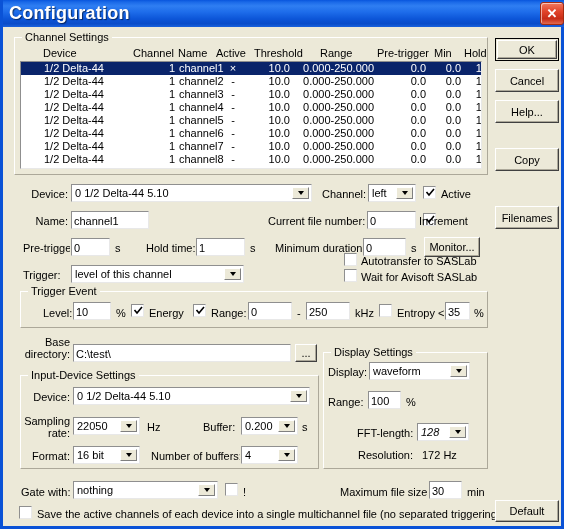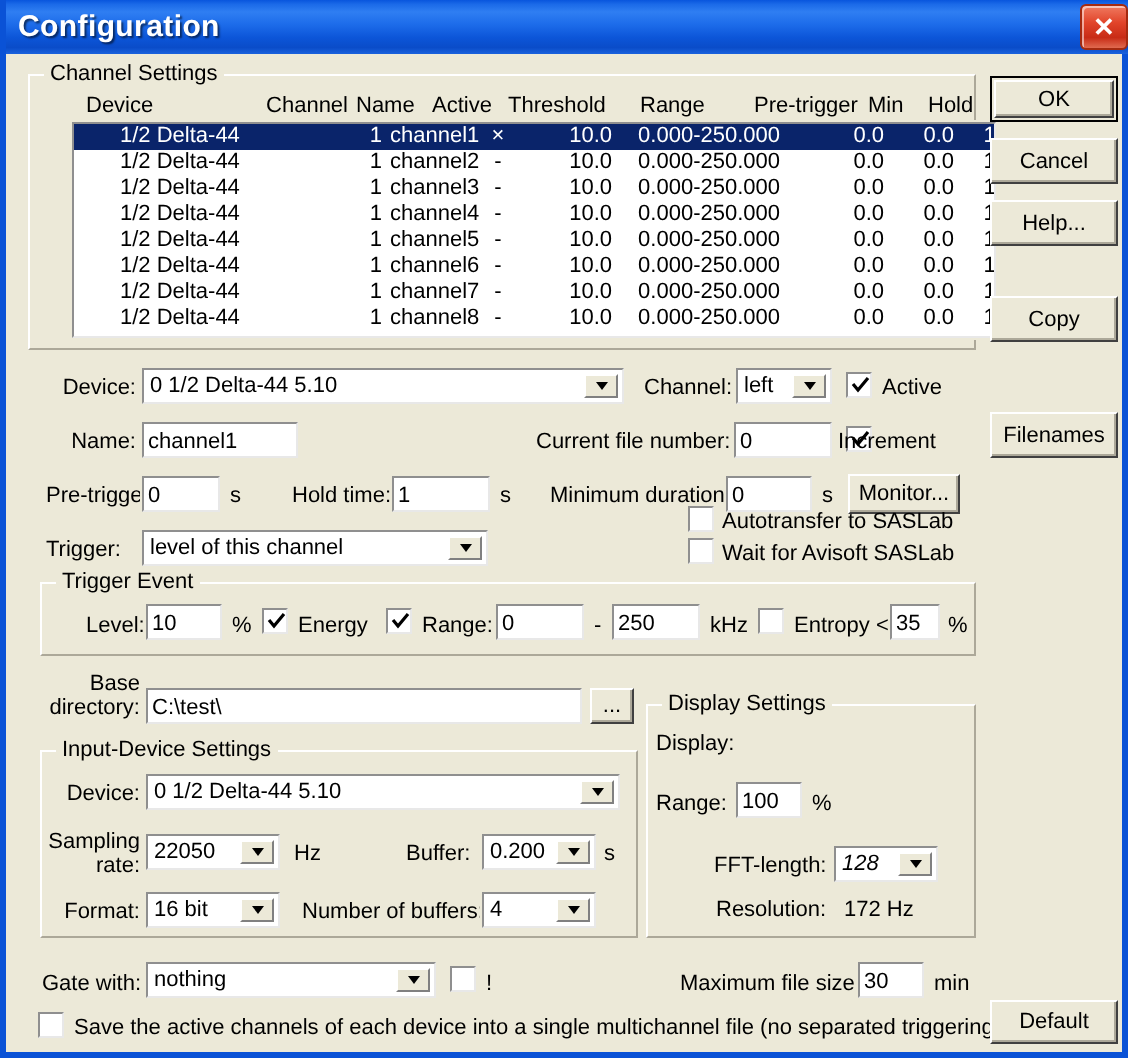--- a/index.html
+++ b/index.html
@@ -16,21 +16,21 @@
     border-top:none;
     background:#ece9d8;
   }
   
   #titlebar{
     position:absolute;left:0;top:0;width:564px;height:27px;
     background:linear-gradient(to bottom,#0855dd 0%,#1b6ae8 8%,#2f7ef2 22%,#1d6cea 45%,#0c55d8 70%,#0a4cc9 88%,#1a62dd 100%);
     display:flex;align-items:center;
   }
   #title-text{
-    color:#fff;font-size:15px;font-weight:bold;
+    color:#fff;font-size:18px;font-weight:bold;
     margin-left:6px;letter-spacing:0.2px;
     text-shadow:1px 1px 1px rgba(0,0,0,0.55);
   }
   #close-btn{
     position:absolute;right:3px;top:2px;width:22px;height:21px;
     background:linear-gradient(to bottom,#f07a60 0%,#e1442a 40%,#c82c16 75%,#e06a50 100%);
     border:1px solid #a42a10;border-radius:3px;
     box-shadow:inset 1px 1px 0 rgba(255,255,255,0.55);
     display:flex;align-items:center;justify-content:center;
     color:#fff;font-size:13px;font-weight:bold;font-family:"Liberation Sans",sans-serif;
@@ -156,21 +156,21 @@
     <span class="col" style="left:112px;width:42px;text-align:right;">Channel</span>
     <span class="col" style="left:158px;">Name</span>
     <span class="col" style="left:196px;">Active</span>
     <span class="col" style="left:234px;">Threshold</span>
     <span class="col" style="left:300px;">Range</span>
     <span class="col" style="left:357px;">Pre-trigger</span>
     <span class="col" style="left:414px;">Min</span>
     <span class="col" style="left:444px;">Hold</span>
   </div>
 
-  <div id="listbox" style="left:17px;top:61px;width:462px;height:108px;margin-left:16px;">
+  <div id="listbox" style="left:17px;top:61px;width:462px;height:108px;">
       <div class="row sel">
         <span class="c c-dev">1/2 Delta-44</span>
         <span class="c c-ch">1</span>
         <span class="c c-name">channel1</span>
         <span class="c c-act">×</span>
         <span class="c c-thr">10.0</span>
         <span class="c c-rng">0.000-250.000</span>
         <span class="c c-pre">0.0</span>
         <span class="c c-min">0.0</span>
         <span class="c c-hold">1.0</span>
@@ -424,20 +424,26 @@
     <span class="arrowbtn">
         <span class="arrow-down"></span>
       </span>
   </div>
 
   <div class="groupbox" style="left:320px;top:352px;width:163px;height:115px;">
     <div class="groupbox-inner"></div>
     <span class="grp-title">Display Settings</span>
   </div>
   <span class="lbl" style="left:325px;top:366px;">Display:</span>
+  <div class="combo" style="left:366px;top:362px;width:101px;height:18px;">
+    <span>waveform</span>
+    <span class="arrowbtn">
+        <span class="arrow-down"></span>
+      </span>
+  </div>
   <span class="lbl" style="left:325px;top:396px;">Range:</span>
   <div class="field" style="left:365px;top:391px;width:33px;height:18px;">
     <span>100</span>
   </div>
   <span class="unit" style="left:403px;top:396px;">%</span>
   <span class="lbl" style="left:354px;top:427px;">FFT-length:</span>
   <div class="combo" style="left:414px;top:423px;width:52px;height:18px;font-style:italic;">
     <span>128</span>
     <span class="arrowbtn">
         <span class="arrow-down"></span>

